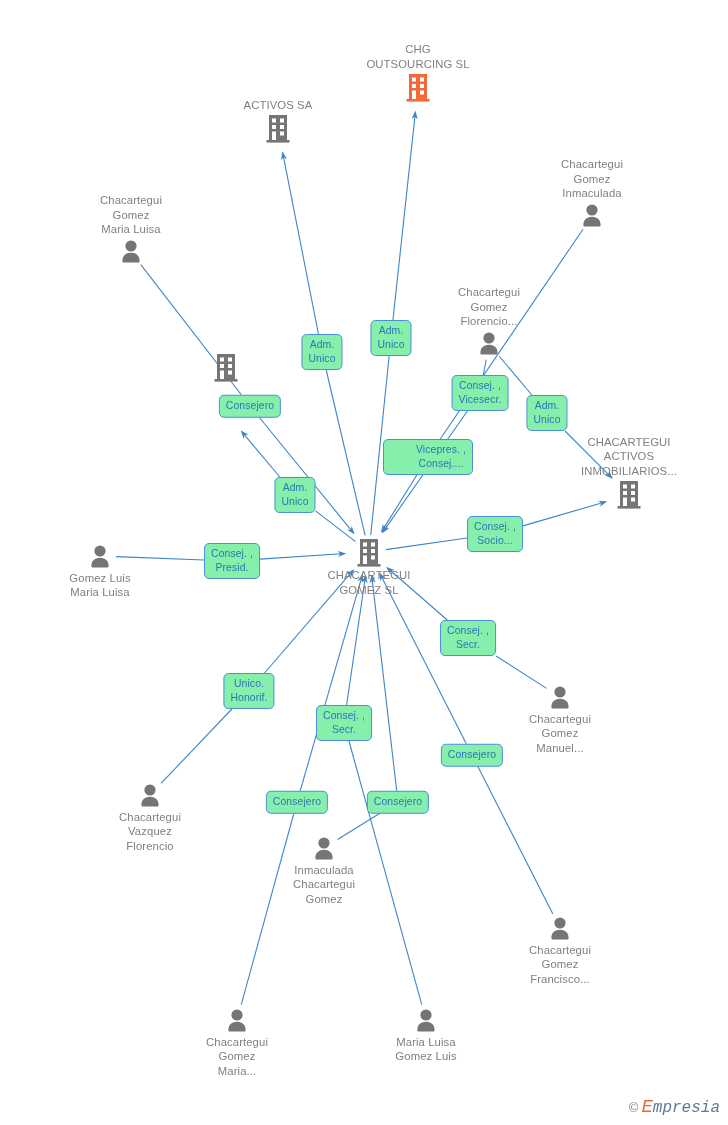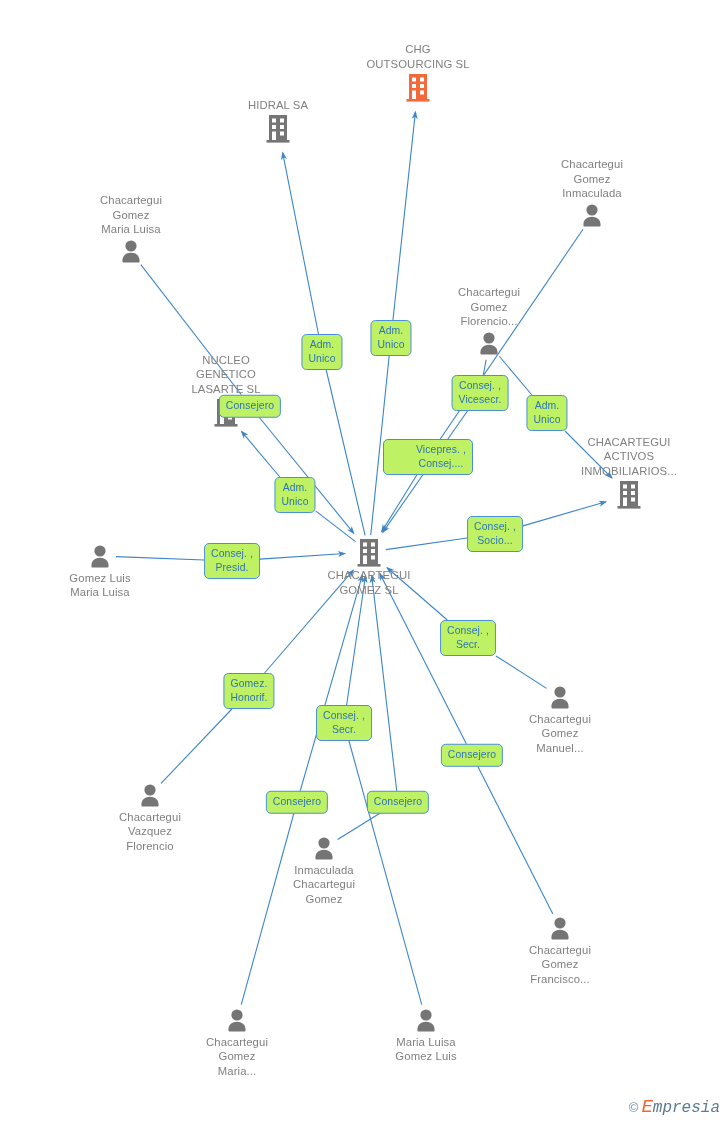--- a/index.html
+++ b/index.html
@@ -38,21 +38,21 @@
   .node .glyph {
     display: block;
     margin: 0 auto;
   }
   .node.below .glyph { margin-top: 1px; }
   .node.above .label { margin-bottom: 2px; }
 
   .edge-label {
     position: absolute;
     transform: translate(-50%, -50%);
-    background: #bef264;
+    background: #86efac;
     border: 1.3px solid #4a90d9;
     border-radius: 5px;
     color: #2f74b5;
     font-size: 10.4px;
     line-height: 13.5px;
     text-align: center;
     padding: 3px 6px 4px 6px;
     white-space: pre-line;
     letter-spacing: .1px;
     box-sizing: border-box;
@@ -138,21 +138,21 @@
             <rect x="7" y="4.5" width="4" height="4"></rect>
             <rect x="15" y="4.5" width="4" height="4"></rect>
             <rect x="7" y="11" width="4" height="4"></rect>
             <rect x="15" y="11" width="4" height="4"></rect>
             <rect x="7" y="17.5" width="4" height="8.5"></rect>
             <rect x="15" y="17.5" width="4" height="4"></rect>
           </g>
         </svg>
       </div>
       <div class="node above" style="left: 278px; top: 97.5px;">
-        <div class="label">HIDRAL SA</div>
+        <div class="label">ACTIVOS SA</div>
         <svg class="glyph" width="26" height="30" viewBox="0 0 26 30">
           <rect x="4" y="1" width="18" height="25" fill="#757575"></rect>
           <rect x="1.5" y="26" width="23" height="2.6" fill="#757575"></rect>
           <g fill="#ffffff">
             <rect x="7" y="4.5" width="4" height="4"></rect>
             <rect x="15" y="4.5" width="4" height="4"></rect>
             <rect x="7" y="11" width="4" height="4"></rect>
             <rect x="15" y="11" width="4" height="4"></rect>
             <rect x="7" y="17.5" width="4" height="8.5"></rect>
             <rect x="15" y="17.5" width="4" height="4"></rect>
@@ -180,23 +180,20 @@
       <div class="node above" style="left: 489px; top: 285px;">
         <div class="label">Chacartegui
 Gomez
 Florencio...</div>
         <svg class="glyph" width="24" height="27" viewBox="0 0 24 27">
           <circle cx="12" cy="7" r="5.6" fill="#757575"></circle>
           <path d="M12 13.8c-6 0-8.6 3.6-8.6 8.2 0 1.1 .5 1.6 1.5 1.6h14.2c1 0 1.5-.5 1.5-1.6 0-4.6-2.6-8.2-8.6-8.2z" fill="#757575"></path>
         </svg>
       </div>
       <div class="node above" style="left: 226px; top: 352.5px;">
-        <div class="label">NUCLEO
-GENETICO
-LASARTE SL</div>
         <svg class="glyph" width="26" height="30" viewBox="0 0 26 30">
           <rect x="4" y="1" width="18" height="25" fill="#757575"></rect>
           <rect x="1.5" y="26" width="23" height="2.6" fill="#757575"></rect>
           <g fill="#ffffff">
             <rect x="7" y="4.5" width="4" height="4"></rect>
             <rect x="15" y="4.5" width="4" height="4"></rect>
             <rect x="7" y="11" width="4" height="4"></rect>
             <rect x="15" y="11" width="4" height="4"></rect>
             <rect x="7" y="17.5" width="4" height="8.5"></rect>
             <rect x="15" y="17.5" width="4" height="4"></rect>
@@ -311,21 +308,21 @@
       <div class="edge-label" style="left: 547px; top: 413px;">Adm.
 Unico</div>
       <div class="edge-label" style="left: 428px; top: 457px; padding-left: 32px;">Vicepres. ,
 Consej....</div>
       <div class="edge-label" style="left: 495px; top: 534px;">Consej. ,
 Socio...</div>
       <div class="edge-label" style="left: 232px; top: 561px;">Consej. ,
 Presid.</div>
       <div class="edge-label" style="left: 468px; top: 638px;">Consej. ,
 Secr.</div>
-      <div class="edge-label" style="left: 249px; top: 691px;">Gomez.
+      <div class="edge-label" style="left: 249px; top: 691px;">Unico.
 Honorif.</div>
       <div class="edge-label" style="left: 344px; top: 723px;">Consej. ,
 Secr.</div>
       <div class="edge-label" style="left: 472px; top: 755px;">Consejero</div>
       <div class="edge-label" style="left: 297px; top: 802px;">Consejero</div>
       <div class="edge-label" style="left: 398px; top: 802px;">Consejero</div>
     </div>
 
   <div class="wm">
     <span class="c">©</span>

